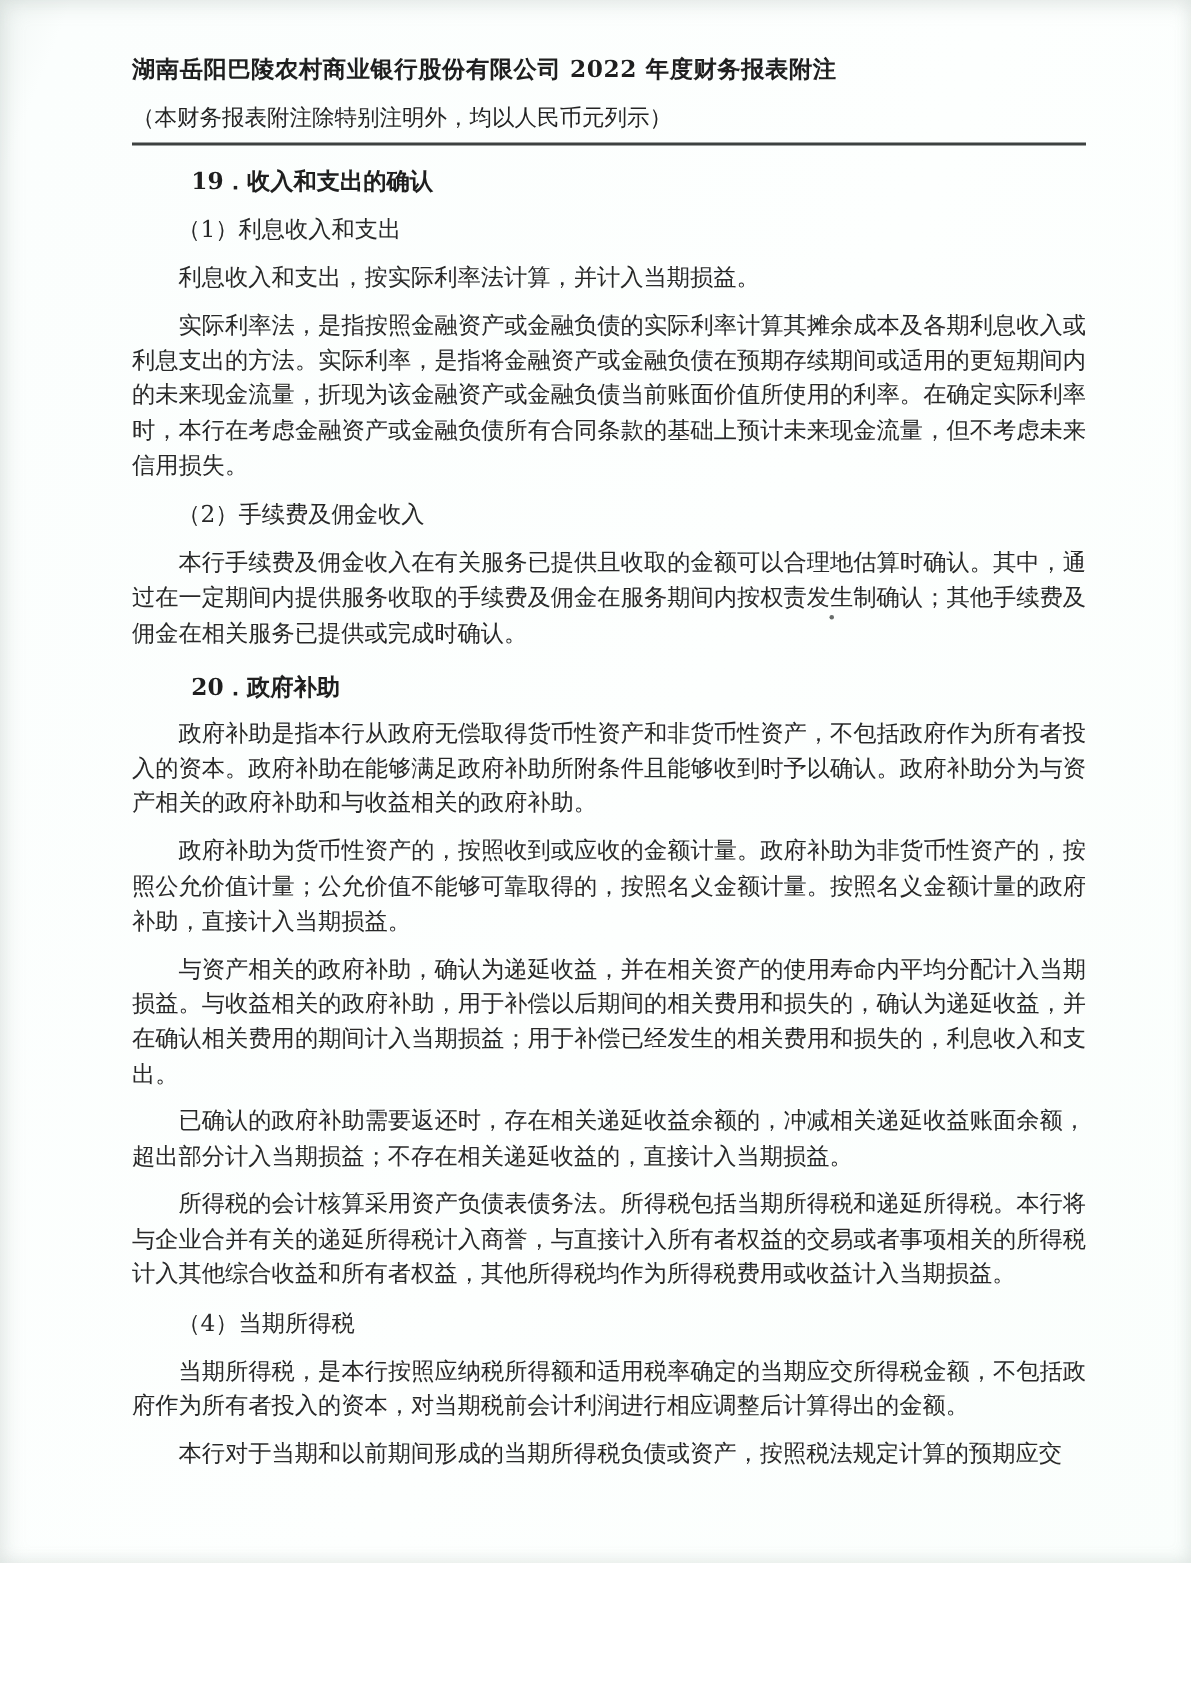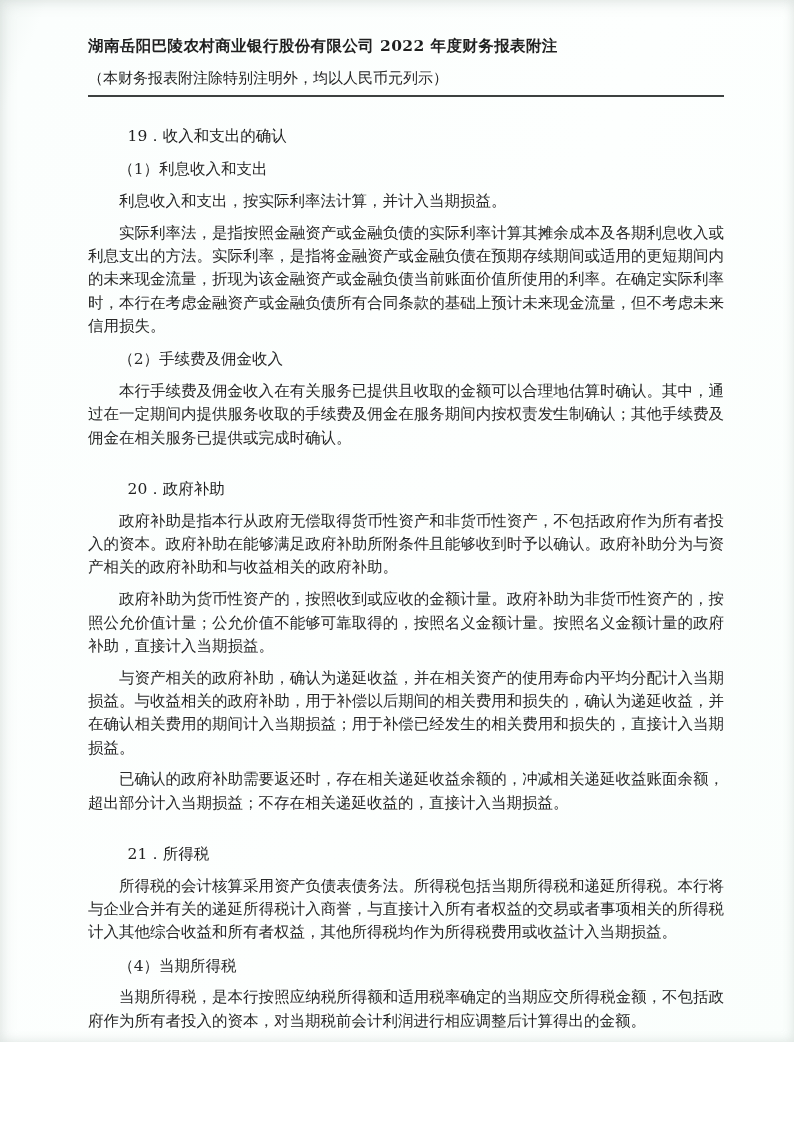--- a/index.html
+++ b/index.html
@@ -53,23 +53,23 @@
   .doc-body p {
     margin: 8.5px 0;
     font-size: 15.5px;
     line-height: 23.3px;
   }
   p.para {
     text-align: justify;
     text-indent: 2em;
   }
   p.heading {
-    font-weight: normal;
+    font-weight: bold;
     text-indent: 2.55em;
-    margin-top: 28px;
+    margin-top: 12px;
     color: #1f1f1f;
   }
   p.subheading {
     text-indent: 1.95em;
     margin-top: 10px;
   }
   .page-number {
     position: absolute;
     top: 1072px;
     left: 0;
@@ -101,23 +101,22 @@
     <div class="doc-body">
       <p class="heading">19．收入和支出的确认</p>
       <p class="subheading">（1）利息收入和支出</p>
       <p class="para">利息收入和支出，按实际利率法计算，并计入当期损益。</p>
       <p class="para">实际利率法，是指按照金融资产或金融负债的实际利率计算其摊余成本及各期利息收入或利息支出的方法。实际利率，是指将金融资产或金融负债在预期存续期间或适用的更短期间内的未来现金流量，折现为该金融资产或金融负债当前账面价值所使用的利率。在确定实际利率时，本行在考虑金融资产或金融负债所有合同条款的基础上预计未来现金流量，但不考虑未来信用损失。</p>
       <p class="subheading">（2）手续费及佣金收入</p>
       <p class="para">本行手续费及佣金收入在有关服务已提供且收取的金额可以合理地估算时确认。其中，通过在一定期间内提供服务收取的手续费及佣金在服务期间内按权责发生制确认；其他手续费及佣金在相关服务已提供或完成时确认。</p>
       <p class="heading">20．政府补助</p>
       <p class="para">政府补助是指本行从政府无偿取得货币性资产和非货币性资产，不包括政府作为所有者投入的资本。政府补助在能够满足政府补助所附条件且能够收到时予以确认。政府补助分为与资产相关的政府补助和与收益相关的政府补助。</p>
       <p class="para">政府补助为货币性资产的，按照收到或应收的金额计量。政府补助为非货币性资产的，按照公允价值计量；公允价值不能够可靠取得的，按照名义金额计量。按照名义金额计量的政府补助，直接计入当期损益。</p>
-      <p class="para">与资产相关的政府补助，确认为递延收益，并在相关资产的使用寿命内平均分配计入当期损益。与收益相关的政府补助，用于补偿以后期间的相关费用和损失的，确认为递延收益，并在确认相关费用的期间计入当期损益；用于补偿已经发生的相关费用和损失的，直接计入当期损益。</p>
+      <p class="para">与资产相关的政府补助，确认为递延收益，并在相关资产的使用寿命内平均分配计入当期损益。与收益相关的政府补助，用于补偿以后期间的相关费用和损失的，确认为递延收益，并在确认相关费用的期间计入当期损益；用于补偿已经发生的相关费用和损失的，利息收入和支出。</p>
       <p class="para">已确认的政府补助需要返还时，存在相关递延收益余额的，冲减相关递延收益账面余额，超出部分计入当期损益；不存在相关递延收益的，直接计入当期损益。</p>
-      <p class="heading">21．所得税</p>
       <p class="para">所得税的会计核算采用资产负债表债务法。所得税包括当期所得税和递延所得税。本行将与企业合并有关的递延所得税计入商誉，与直接计入所有者权益的交易或者事项相关的所得税计入其他综合收益和所有者权益，其他所得税均作为所得税费用或收益计入当期损益。</p>
       <p class="subheading">（4）当期所得税</p>
       <p class="para">当期所得税，是本行按照应纳税所得额和适用税率确定的当期应交所得税金额，不包括政府作为所有者投入的资本，对当期税前会计利润进行相应调整后计算得出的金额。</p>
       <p class="para">本行对于当期和以前期间形成的当期所得税负债或资产，按照税法规定计算的预期应交</p>
     </div>
   </div>
 
   <div class="artifact-dot"></div>
 
   <div class="page-number">18</div>

